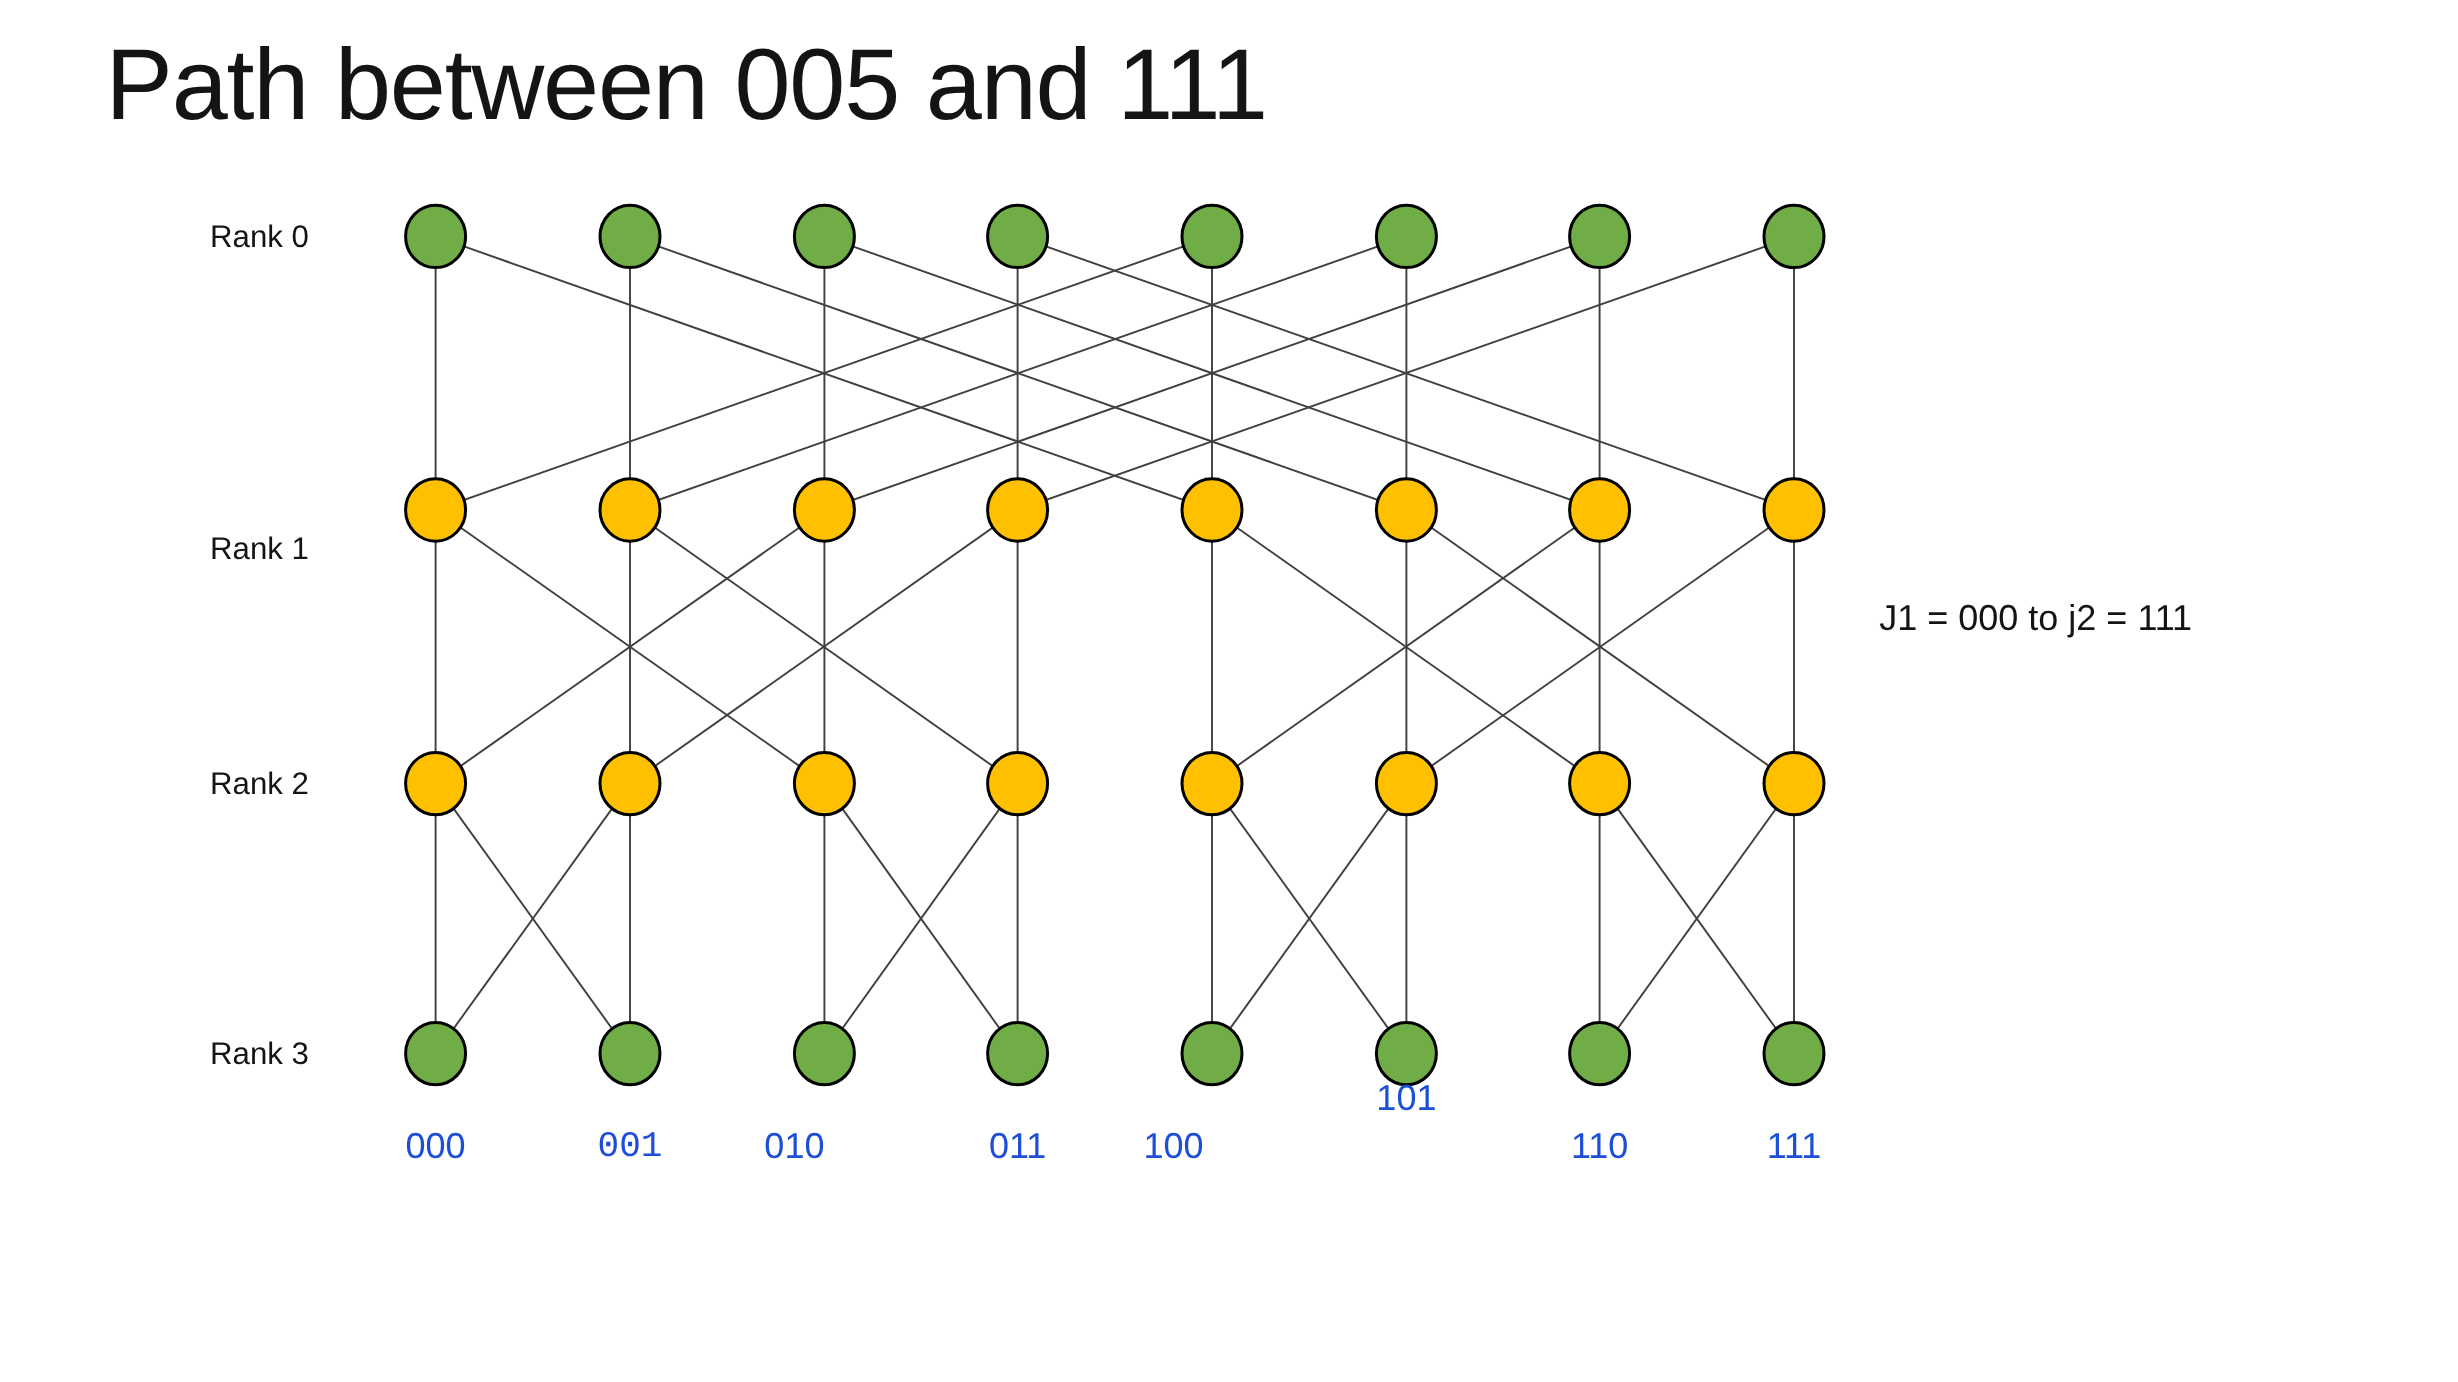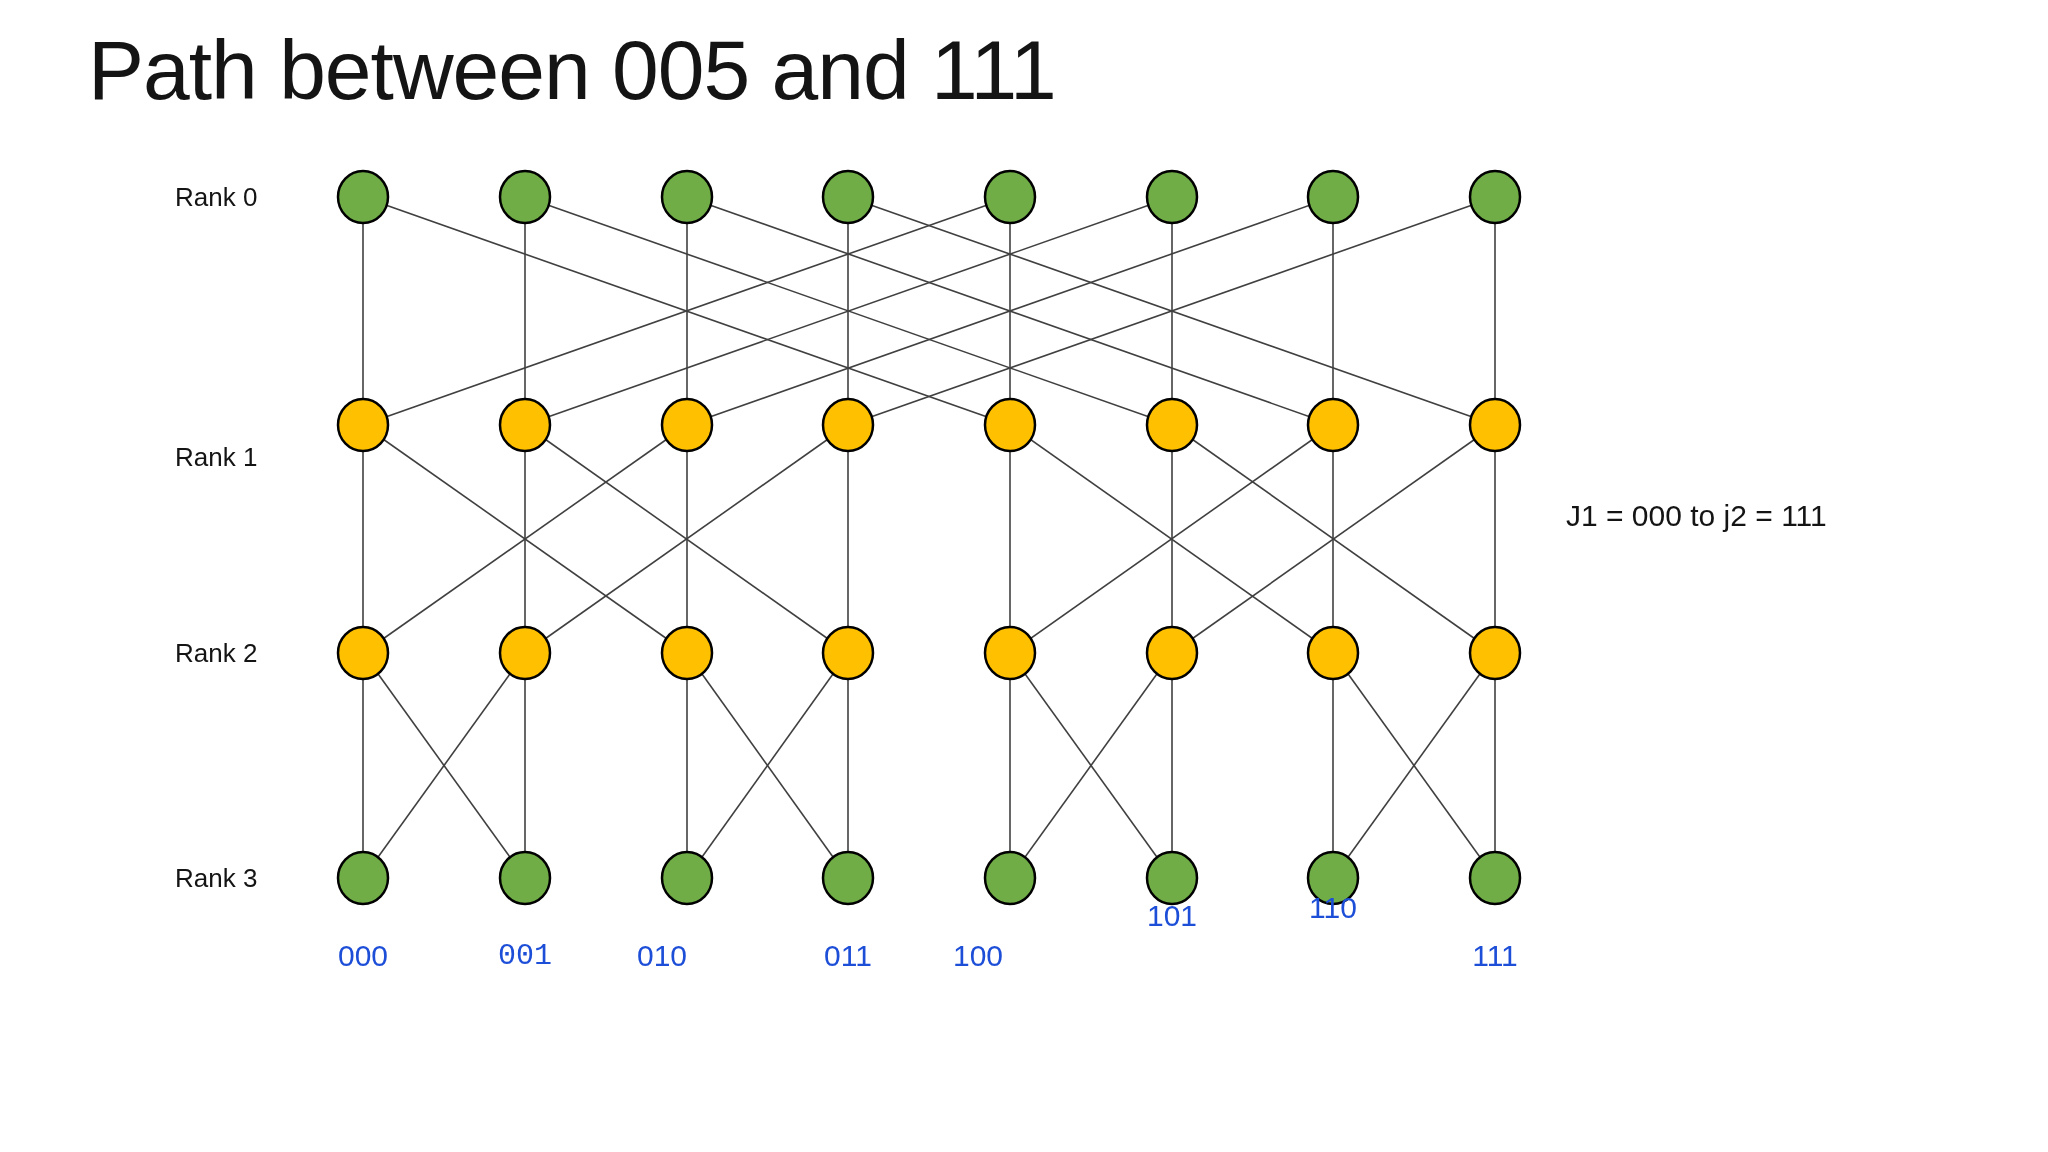--- a/index.html
+++ b/index.html
@@ -163,18 +163,18 @@
       <div class="rank-label" style="top: 633px;">Rank 2</div>
       <div class="rank-label" style="top: 858px;">Rank 3</div>
     </div>
   <div id="col-labels">
       <div class="col-label" style="left: 293px; top: 936px;">000</div>
       <div class="col-label" style="left: 455px; top: 936px; font-family: Liberation Mono, monospace;">001</div>
       <div class="col-label" style="left: 592px; top: 936px;">010</div>
       <div class="col-label" style="left: 778px; top: 936px;">011</div>
       <div class="col-label" style="left: 908px; top: 936px;">100</div>
       <div class="col-label" style="left: 1102px; top: 896px;">101</div>
-      <div class="col-label" style="left: 1263px; top: 888px;">110</div>
+      <div class="col-label" style="left: 1263px; top: 936px;">110</div>
       <div class="col-label" style="left: 1425px; top: 936px;">111</div>
     </div>
 
   <div class="annotation">J1 = 000 to j2 = 111</div>
 </div>
 
 </body></html>

